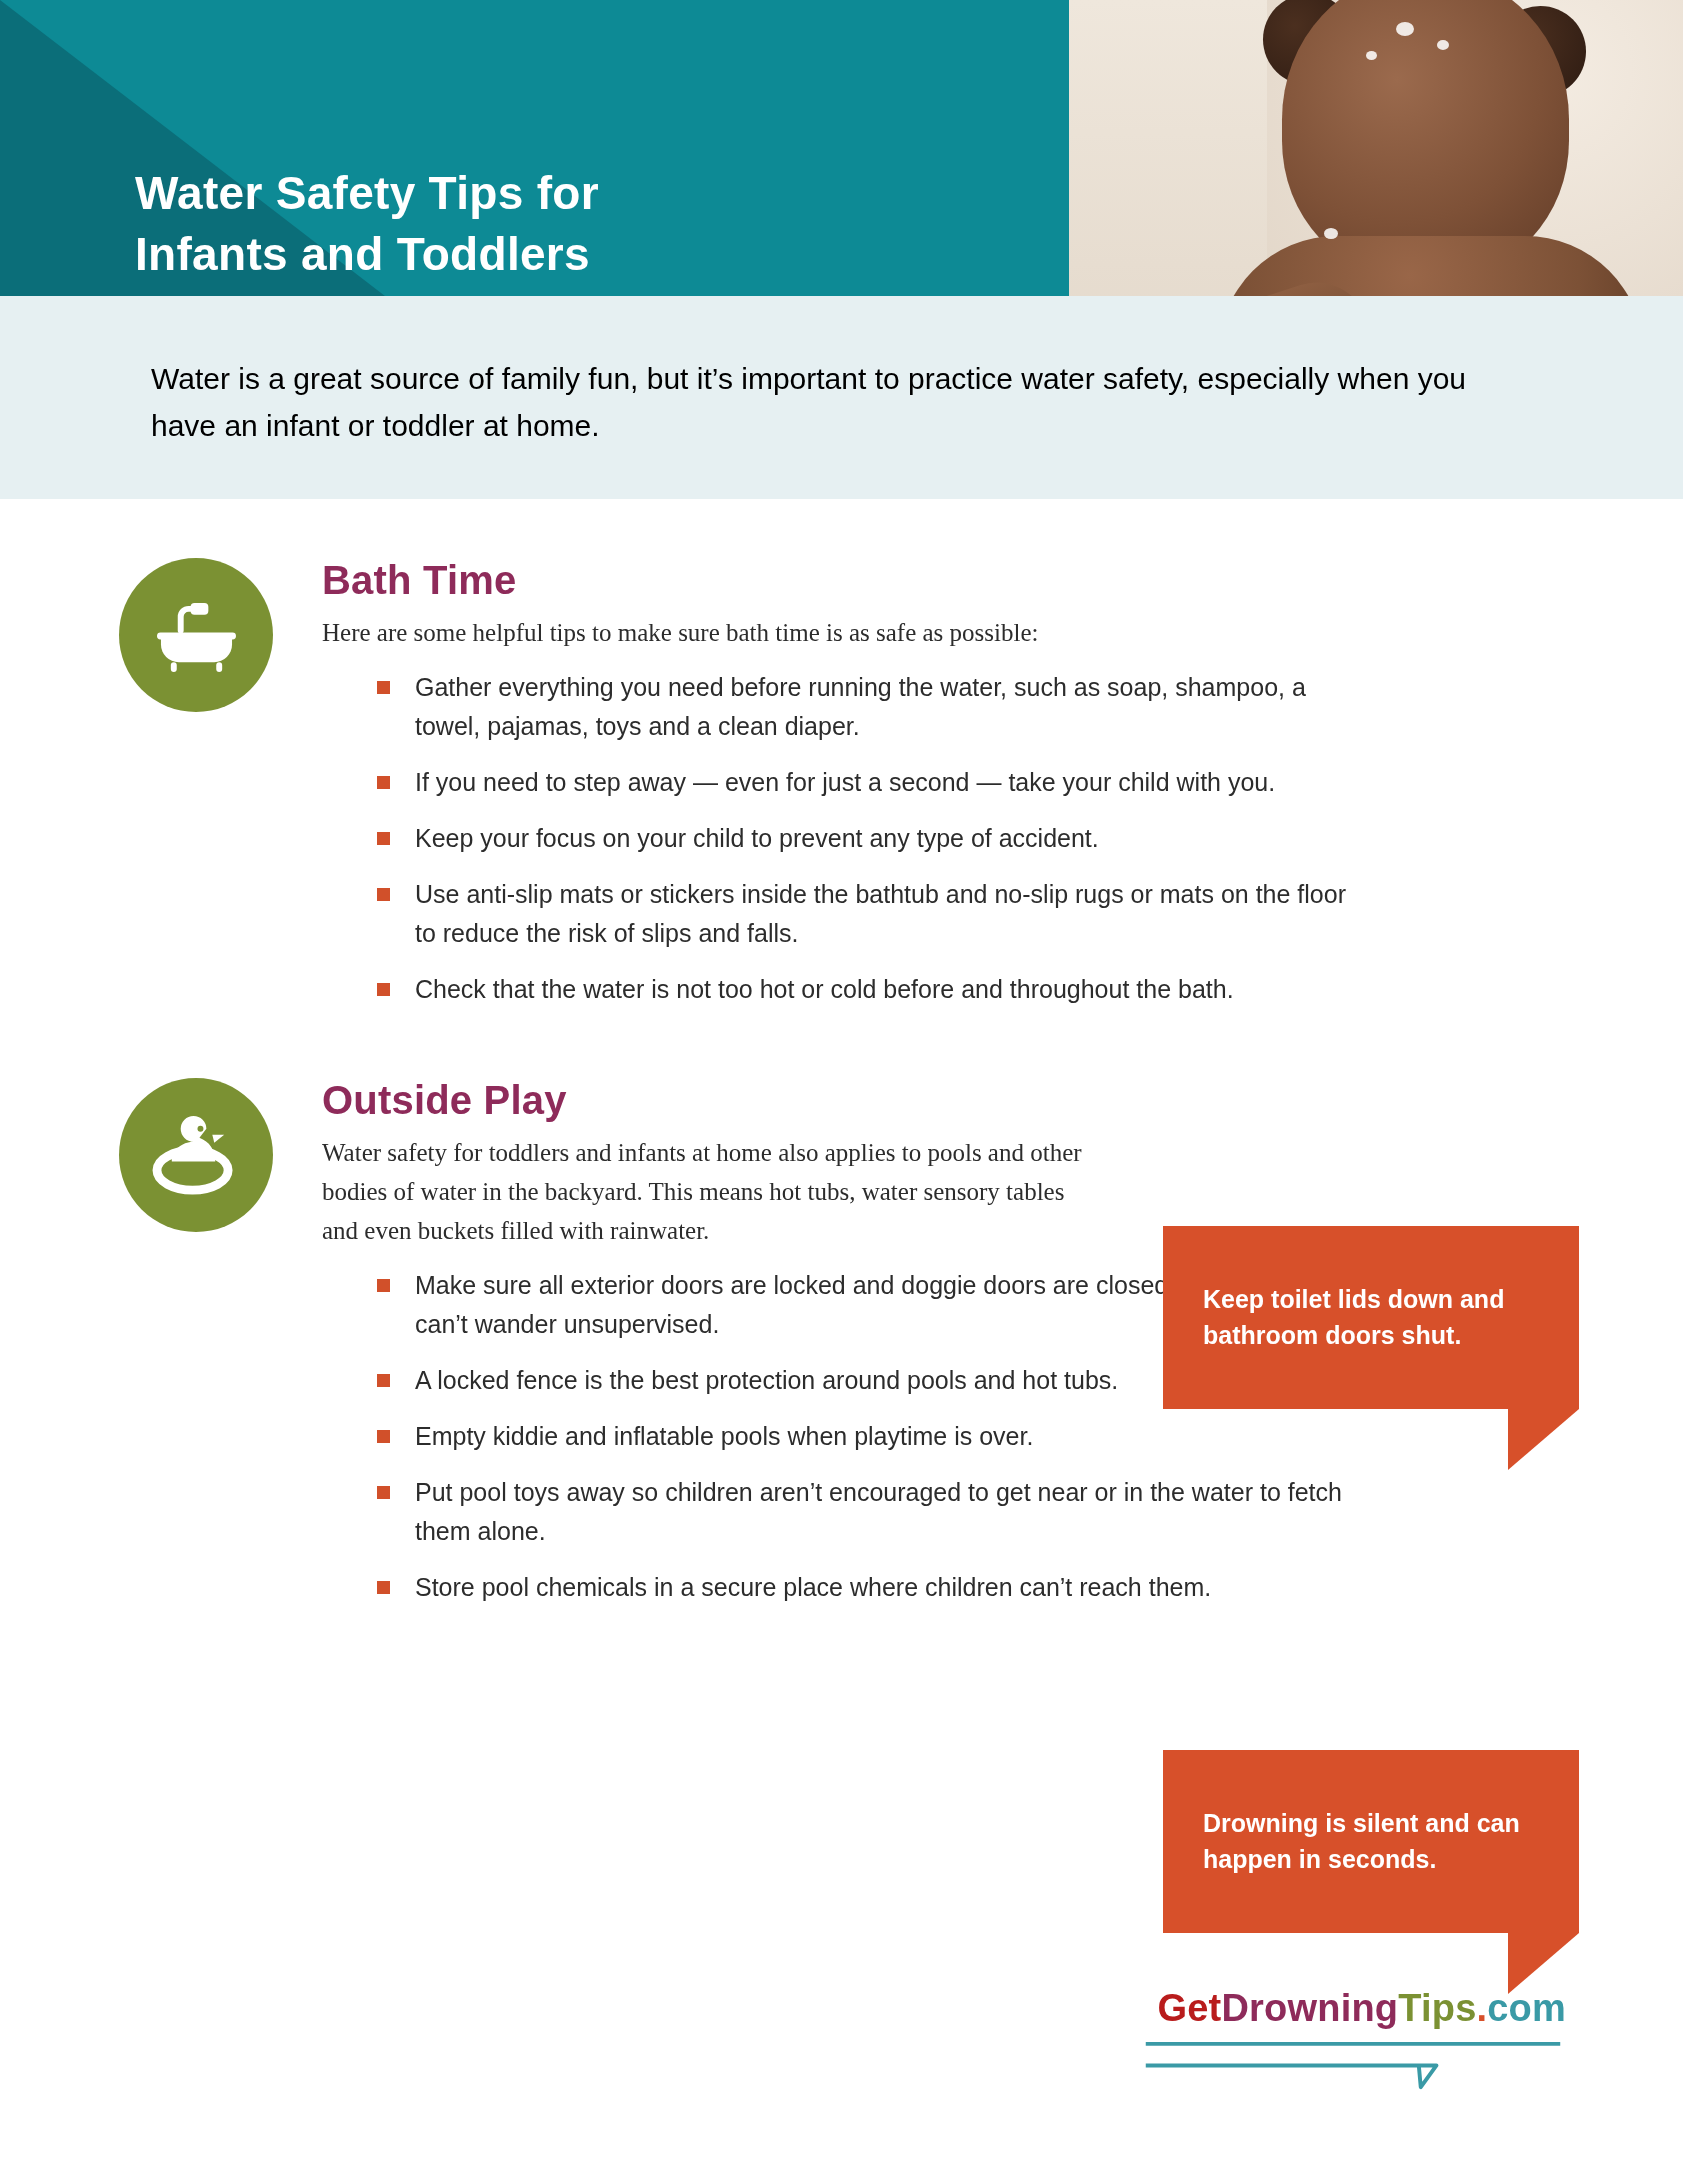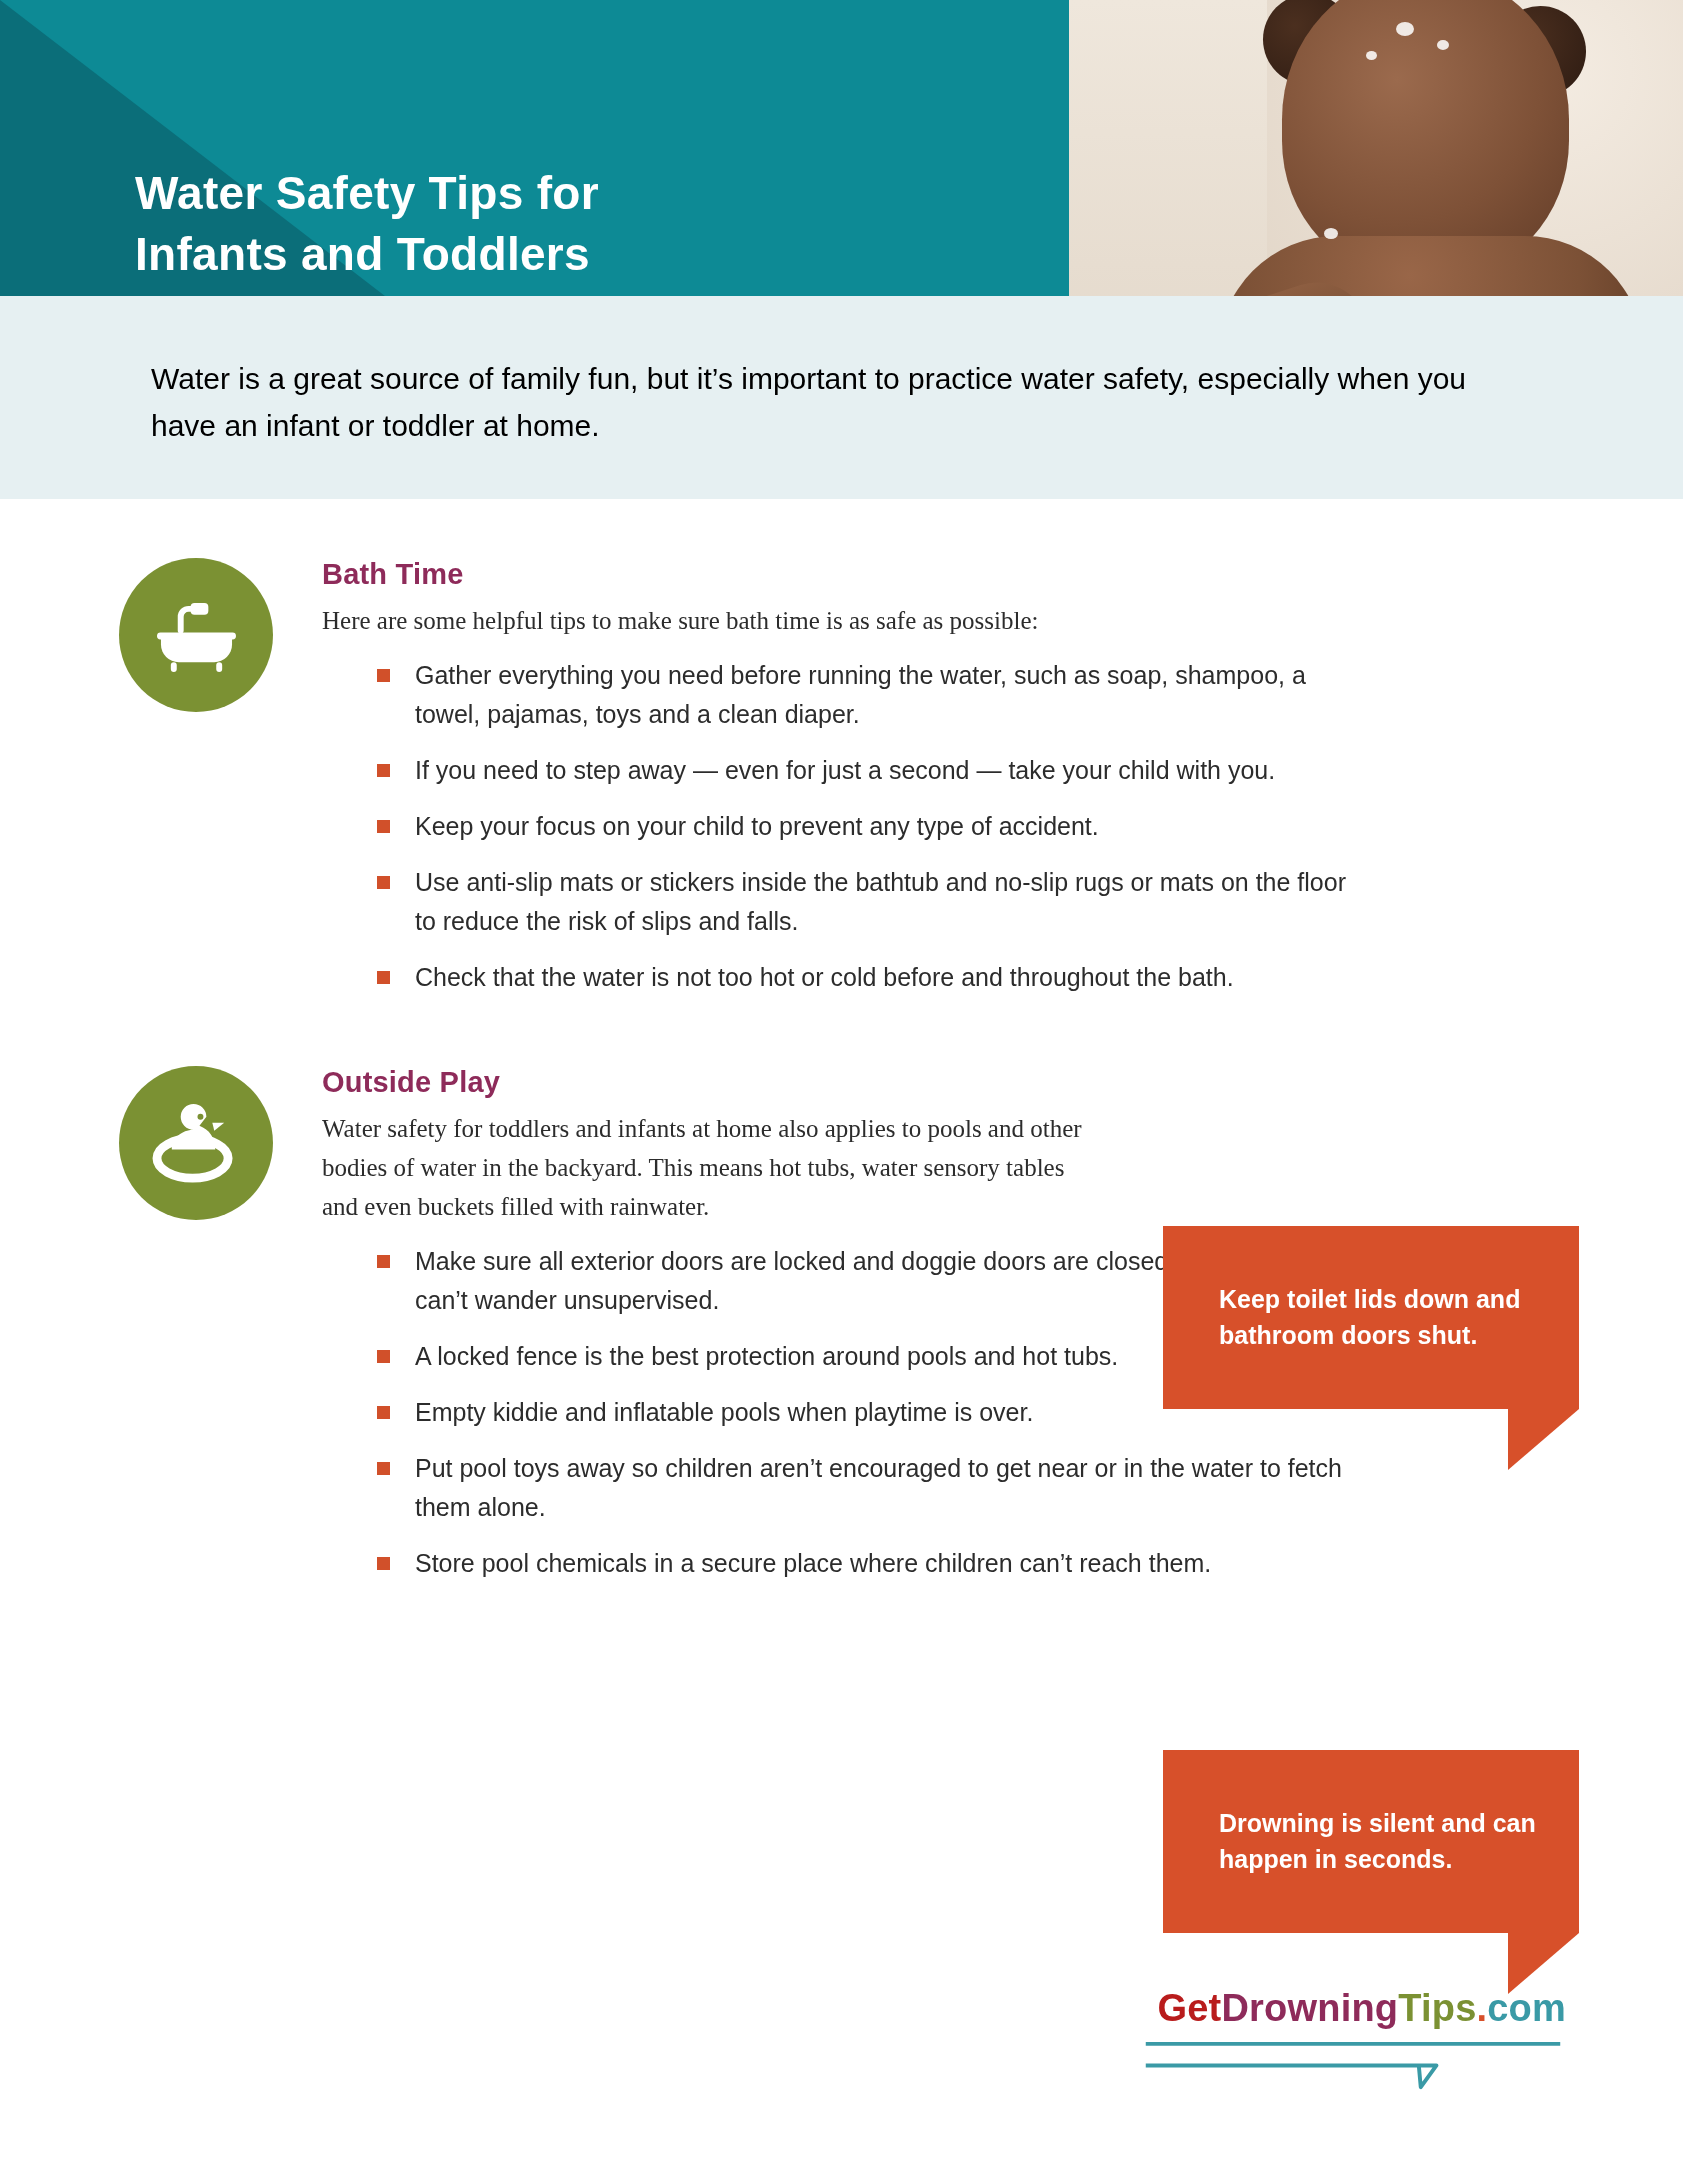--- a/index.html
+++ b/index.html
@@ -175,21 +175,21 @@
     justify-content: center;
   }
   .icon-circle svg { display: block; }
   .sec-body {
     margin-left: 203px;
     width: 1040px;
   }
   .sec-title {
     margin: 8px 0 10px 0;
     color: #8e2b5a;
-    font-size: 29px;
+    font-size: 40px;
     font-weight: bold;
     letter-spacing: 0.2px;
   }
   .sec-lede {
     margin: 0;
     color: #2c2c2c;
     font-size: 25px;
     line-height: 1.56;
     max-width: 782px;
     font-family: Liberation Serif, serif;
@@ -220,21 +220,21 @@
   
   .callout {
     position: absolute;
     width: 416px;
     background: #d7502a;
     color: #ffffff;
     font-weight: bold;
     font-size: 25px;
     line-height: 1.45;
     box-sizing: border-box;
-    padding: 55px 40px 55px 56px;
+    padding: 55px 40px 55px 40px;
   }
   .callout .tail {
     position: absolute;
     right: 0;
     bottom: -61px;
     width: 0;
     height: 0;
     border-style: solid;
     border-width: 0 0 61px 71px;
     border-color: transparent transparent transparent #d7502a;

